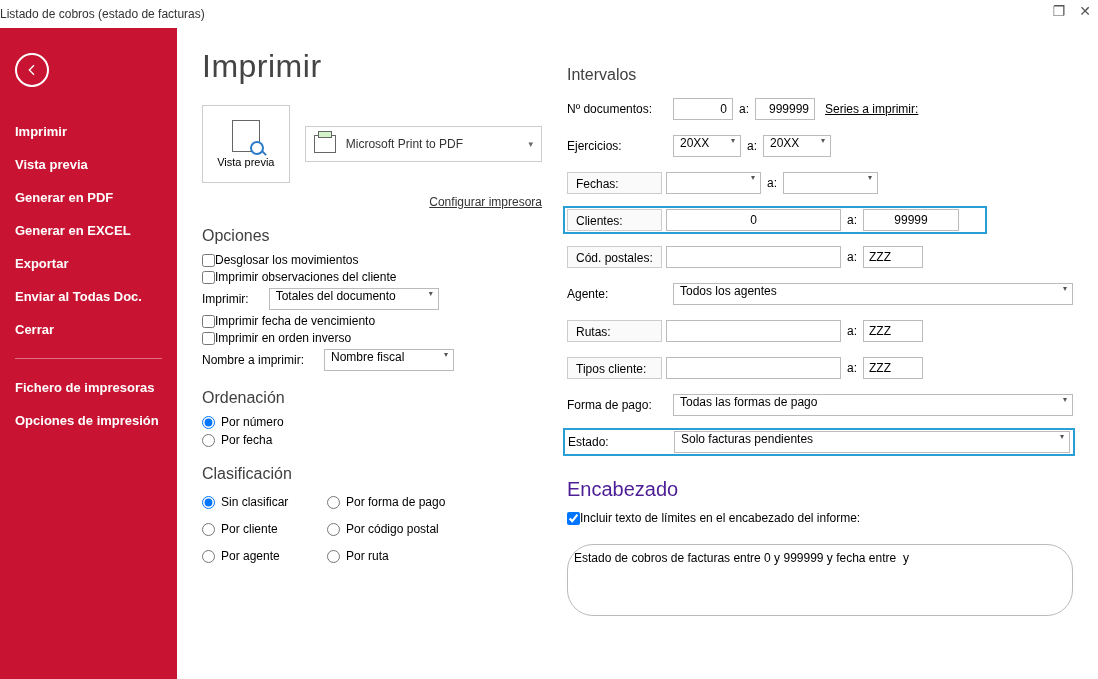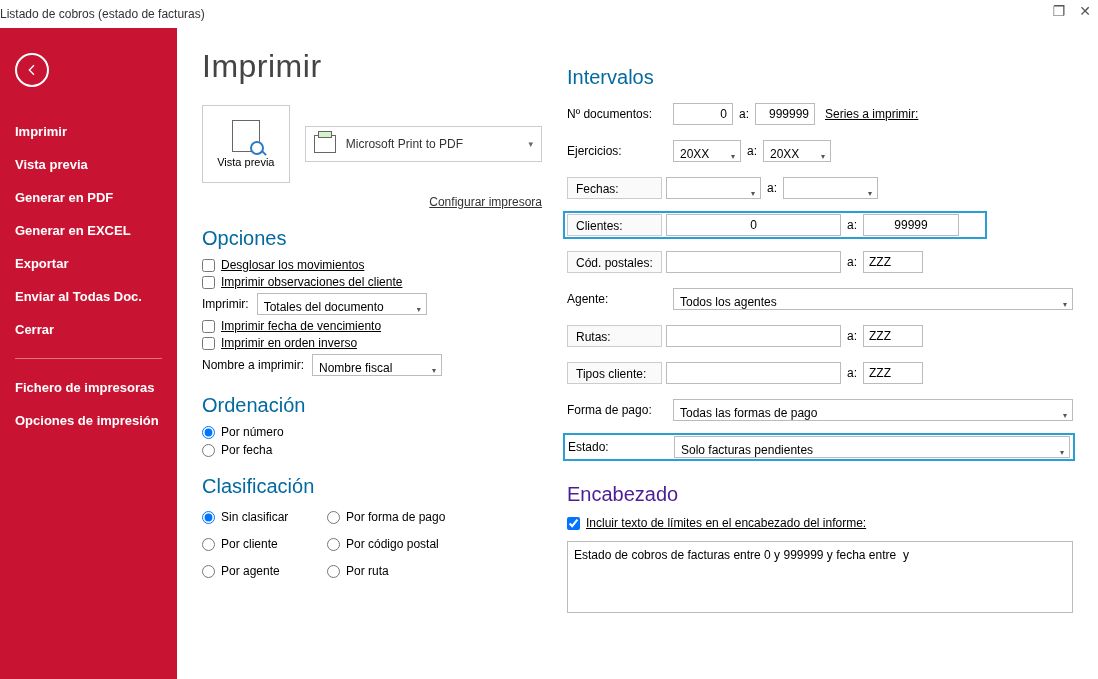--- a/index.html
+++ b/index.html
@@ -15,38 +15,38 @@
 .backcircle { width: 34px; height: 34px; border: 2px solid #fff; border-radius: 50%; display: flex; align-items: center; justify-content: center; margin-bottom: 28px; margin-top: 15px; cursor: pointer; }
 .backcircle svg { width: 16px; height: 16px; fill: none; stroke: #fff; stroke-width: 2; }
 .sidebar .navitem { font-size: 13px; padding: 9px 0; cursor: pointer; font-weight: 600; }
 .sidebar hr { border: none; border-top: 1px solid rgba(255,255,255,0.4); margin: 12px 0; }
 
 .main { flex: 1; padding: 20px 25px 0 25px; display: flex; gap: 25px; }
 .colL { width: 340px; }
 .colR { flex: 1; }
 
 h1.page { font-size: 32px; font-weight: 300; color: #444; margin-bottom: 20px; letter-spacing: 0.5px;}
-h2.sec { font-size: 20px; font-weight: 400; color: #0369a1; margin: 18px 0 8px 0; }
+h2.sec { font-size: 16px; font-weight: 400; color: #404040; margin: 18px 0 8px 0; }
 
 .printbox { display: flex; align-items: center; gap: 15px; }
 .vistaprev { border: 1px solid #ccc; width: 88px; height: 78px; display: flex; flex-direction: column; align-items: center; justify-content: center; cursor: pointer; font-size: 11px; gap: 4px; }
 .vistaprev .doc { width: 28px; height: 32px; border: 1.5px solid #666; position: relative; }
 .vistaprev .mag { width: 14px; height: 14px; border: 2px solid #2a7bc7; border-radius: 50%; position: absolute; right: -5px; bottom: -4px; background: #fff; }
 .vistaprev .mag::after { content:""; position:absolute; width:6px; height:2px; background:#2a7bc7; transform:rotate(45deg); right:-5px; bottom:-1px;}
 .printerrow { border: 1px solid #ccc; height: 36px; display: flex; align-items: center; padding: 0 8px; cursor: pointer; width: 238px; position: relative; font-size: 12px; color: #333; }
 .printerrow .pico { width: 22px; height: 18px; border: 1.5px solid #666; margin-right: 10px; position: relative; }
 .printerrow .pico::before { content:""; position:absolute; top:-5px; left:3px; right:3px; height:5px; border:1.5px solid #666; background:#d5f3c8;}
 .printerrow .caret { position: absolute; right: 8px; font-size: 9px; color: #666;}
 .configlink { text-align: right; margin-top: 12px; font-size: 12px; text-decoration: underline; cursor: pointer; color: #333;}
 
-.chk { display: flex; align-items: center; gap: 6px; font-size: 12px; margin: 3px 0; text-decoration: underline; }
+.chk { display: flex; align-items: center; font-size: 12px; margin: 3px 0; }
 .chk input { width: 13px; height: 13px; }
-.fldrow { display: flex; align-items: center; gap: 8px; font-size: 12px; margin: 4px 0; }
+.fldrow { display: flex; align-items: center; gap: 20px; font-size: 12px; margin: 4px 0; }
 .fldrow label { min-width: auto;}
-.sel { border: 1px solid #bbb; height: 22px; font-size: 12px; padding: 0 18px 0 6px; position: relative; background: #fff; display: inline-flex; align-items: flex-end; cursor: pointer; }
+.sel { border: 1px solid #bbb; height: 22px; font-size: 12px; padding: 0 18px 0 6px; position: relative; background: #fff; display: inline-flex; align-items: flex-start; cursor: pointer; }
 .sel .caret { position: absolute; right: 5px; font-size: 8px; color: #555; }
 
 .radio { display: flex; align-items: center; gap: 6px; font-size: 12px; margin: 4px 0; }
 .radio input { width: 13px; height: 13px; }
 .radgrid { display: grid; grid-template-columns: 125px 140px; row-gap: 5px; }
 
 
 .intervals { margin-top: 35px; }
 .irow { display: flex; align-items: center; font-size: 12px; margin: 13px 0; min-height: 24px; }
 .irow .lab { width: 106px; }
@@ -290,16 +290,16 @@
             <span>Solo facturas pendientes</span>
             <span class="caret">▾</span>
           </div>
       </div>
 
       <h2 class="hdr2">Encabezado</h2>
       <label class="chk">
           <input type="checkbox" checked="" style="">
           <span>Incluir texto de límites en el encabezado del informe:</span>
         </label>
-      <textarea class="bigta" style="margin-top: 8px;">Estado de cobros de facturas entre 0 y 999999 y fecha entre  y</textarea>
+      <textarea class="bigta" style="margin-top: 16px; border-radius: 26px;">Estado de cobros de facturas entre 0 y 999999 y fecha entre  y</textarea>
     </div>
   </div>
 </div>
 
 </body></html>

